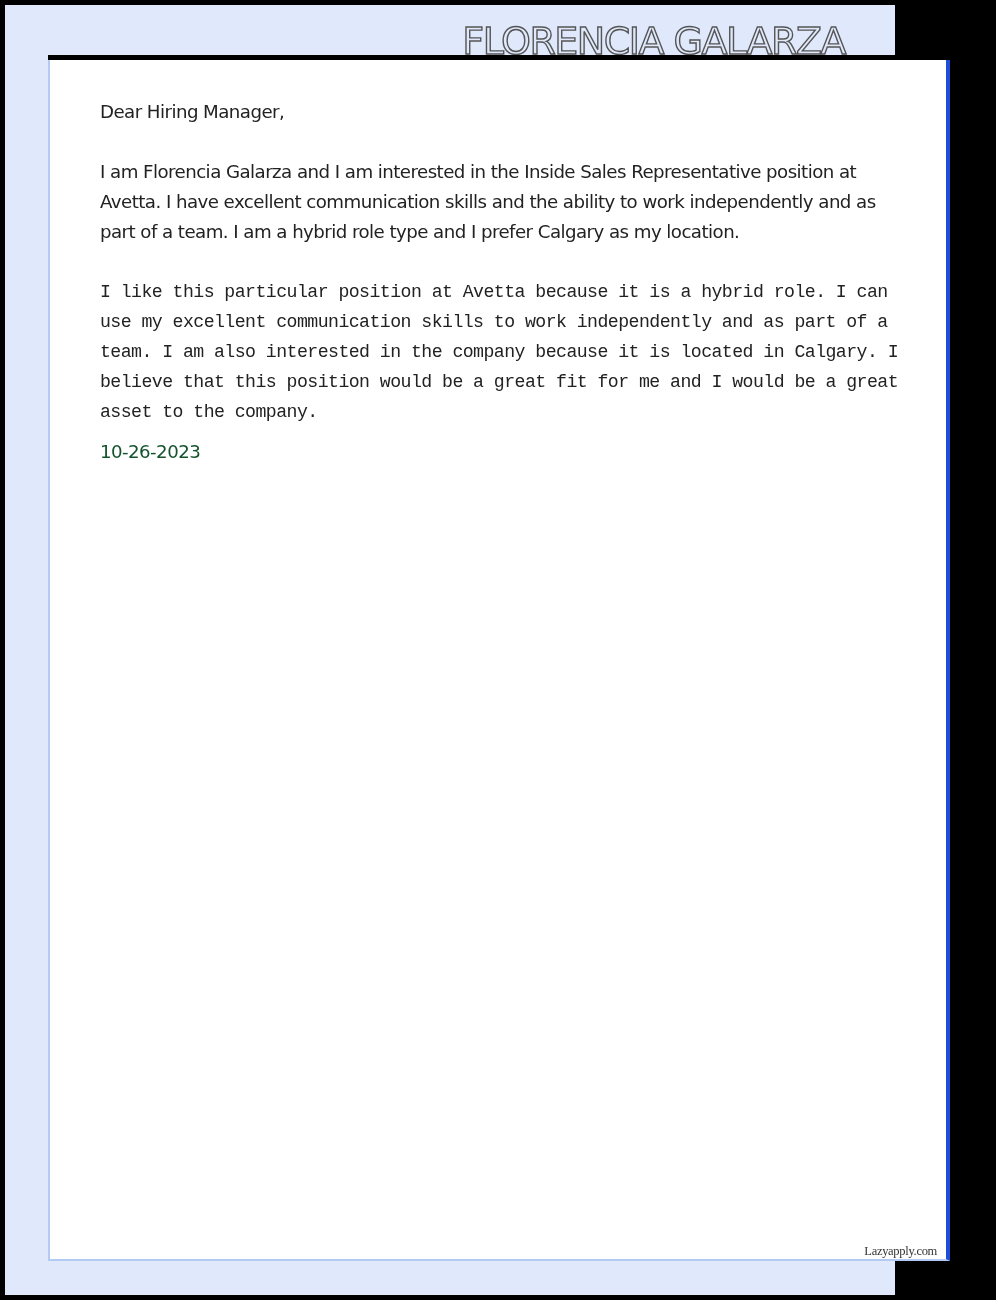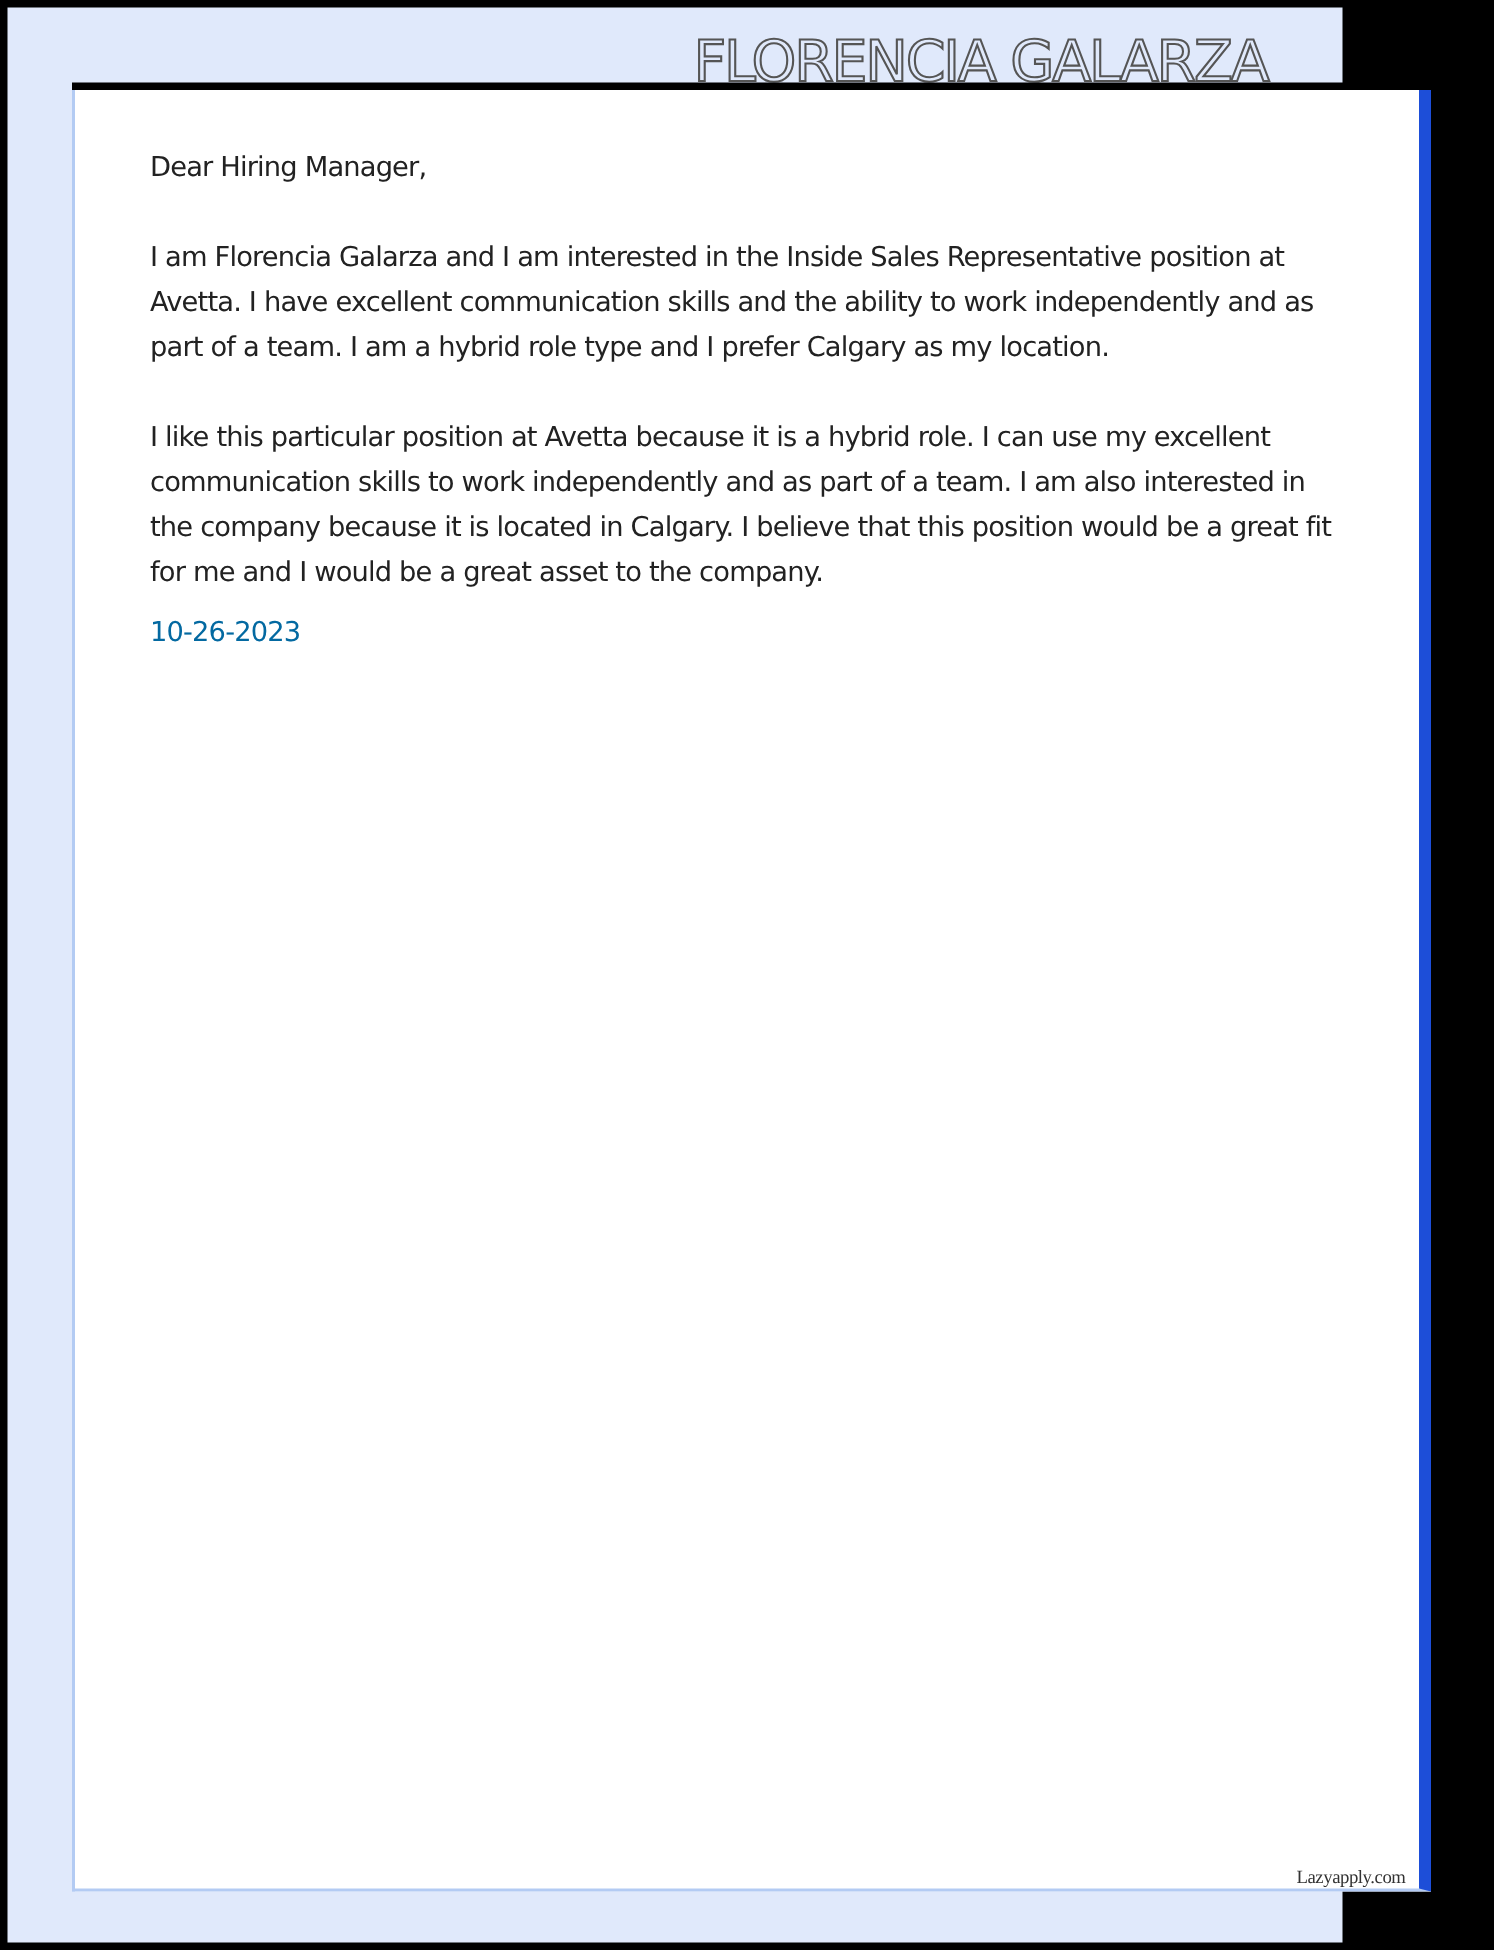--- a/index.html
+++ b/index.html
@@ -45,42 +45,43 @@
       background: #000000;
     }
     .card {
       position: absolute;
       left: 43px;
       top: 55px;
       width: 896px;
       height: 1199px;
       background: #ffffff;
       border-left: 2px solid #b3cbf3;
-      border-right: 8px solid #1d4ed8;
+      border-right: 4px solid #1d4ed8;
       border-bottom: 2px solid #b3cbf3;
     }
     .letter {
       position: absolute;
       left: 50px;
       top: 37px;
       width: 800px;
       font-family: "DejaVu Sans", sans-serif;
       font-size: 18.2px;
       line-height: 30px;
       color: #222222;
       letter-spacing: -0.55px;
     }
     .letter p {
       margin: 0 0 30px 0;
     }
     .letter p.last {
       margin-bottom: 10px;
+      font-family: Liberation Mono, monospace;
     }
     .date {
-      color: #0369a1;
+      color: #14532d;
       font-size: 18.2px;
       line-height: 30px;
     }
     .footer {
       position: absolute;
       right: 9px;
       bottom: 0px;
       font-family: Liberation Serif, serif;
       font-size: 12.5px;
       line-height: 16px;

